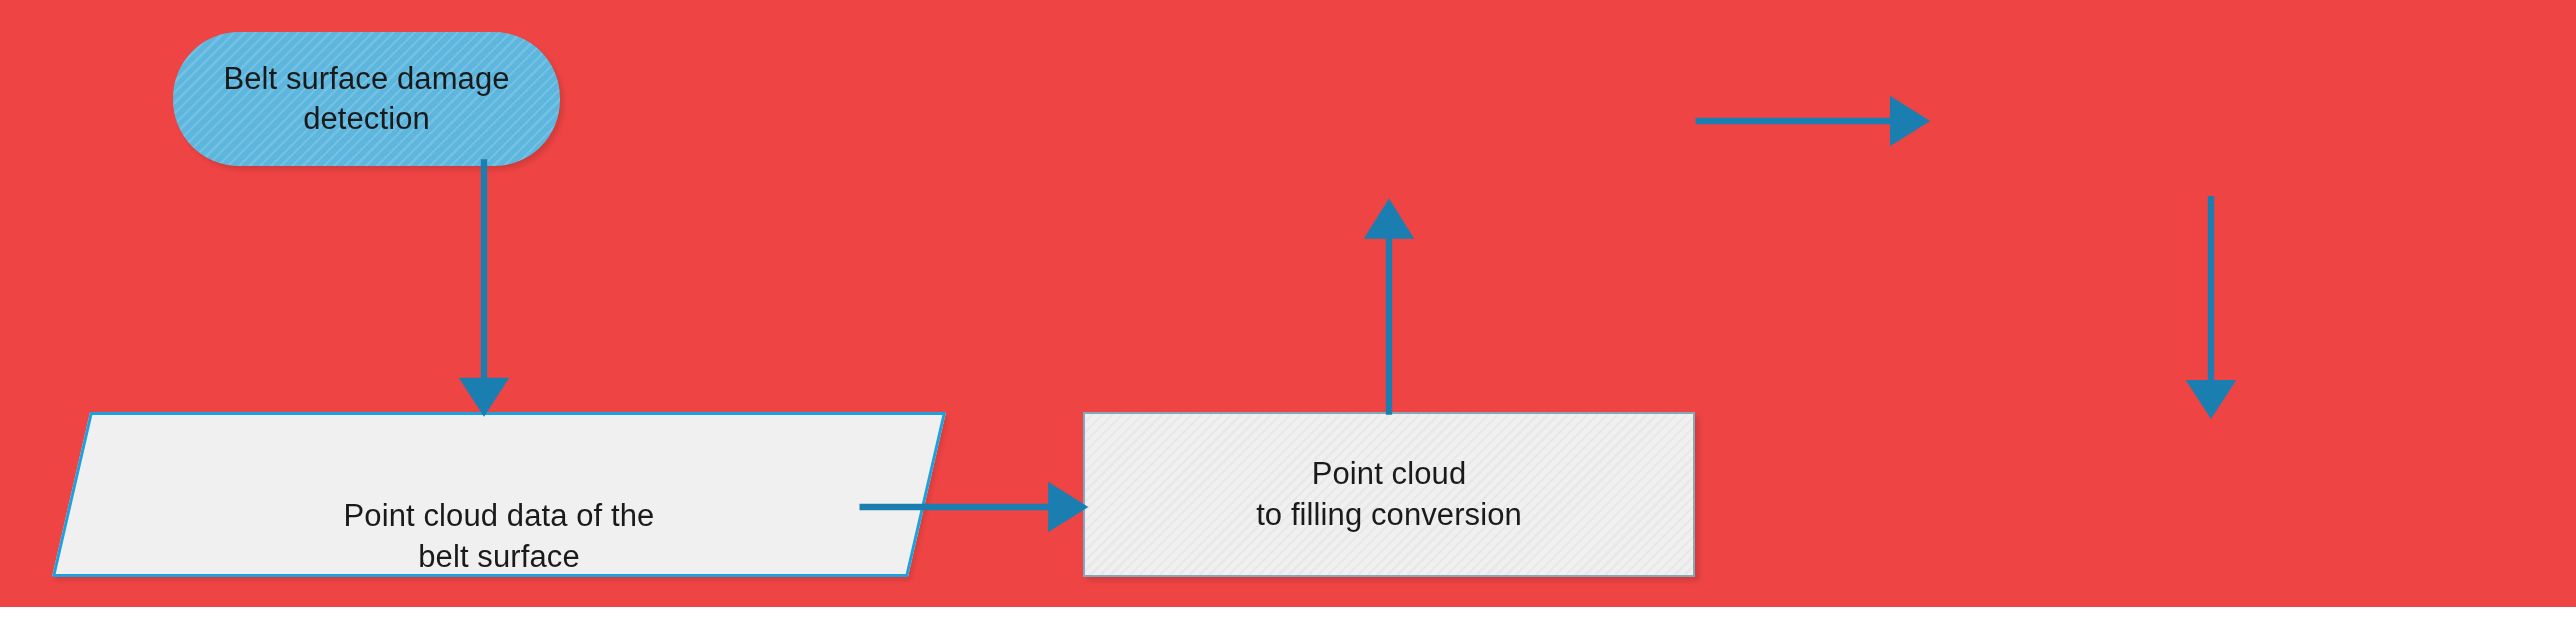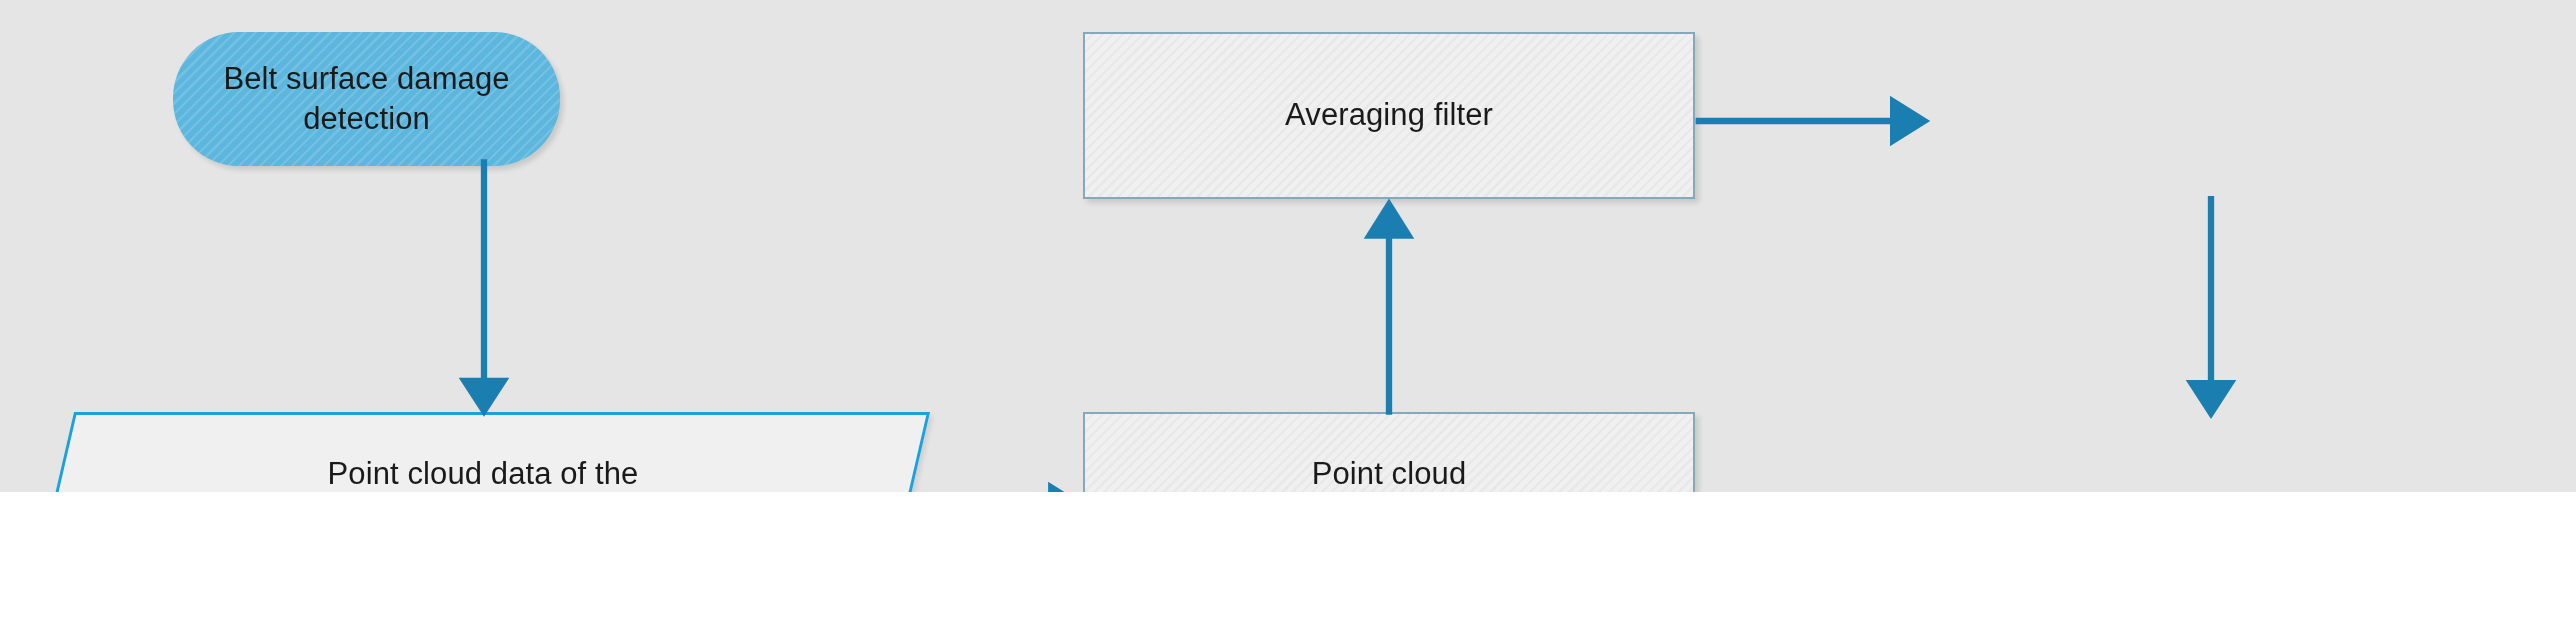--- a/index.html
+++ b/index.html
@@ -6,22 +6,22 @@
     margin: 0;
     padding: 0;
     background: #ffffff;
   }
   body {
     font-family: "Liberation Sans", sans-serif;
   }
   #canvas {
     position: relative;
     width: 2576px;
-    height: 492px;
-    background: #e5e5e5;
+    height: 607px;
+    background: #ef4444;
     overflow: hidden;
   }
 
   
   .node {
     position: absolute;
     box-sizing: border-box;
     display: flex;
     align-items: center;
     justify-content: center;
@@ -91,34 +91,31 @@
 </head>
 <body>
 
 <div id="canvas">
 
   <div class="node pill" style="left:173px; top:32px; width:387px; height:134px;">
     <span class="label">Belt surface damage
 detection</span>
   </div>
 
-  <div class="node data-shape" style="left:55px; top:412px; width:856px; height:165px;">
+  <div class="node data-shape" style="left:71px; top:412px; width:856px; height:165px;align-items:flex-end;">
     <div class="skin"></div>
     <span class="label">Point cloud data of the
 belt surface</span>
   </div>
 
   <div class="node process" style="left:1083px; top:412px; width:612px; height:165px;">
     <span class="label">Point cloud
 to filling conversion</span>
   </div>
 
-  <div class="node process" style="left:1083px; top:32px; width:612px; height:167px;">
-    <span class="label">Averaging filter</span>
-  </div>
 
 
 
   <svg class="conn" style="left:438px; top:159px; width:92px; height:265px;" viewBox="0 0 160 460">
     <line x1="80" y1="0" x2="80" y2="400" stroke="#1a7fb0" stroke-width="11"></line>
     <polygon points="80,448 36,380 124,380" fill="#1a7fb0"></polygon>
   </svg>
 
   <svg class="conn" style="left:842px; top:461px; width:265px; height:92px;" viewBox="0 0 460 160">
     <line x1="30" y1="80" x2="380" y2="80" stroke="#1a7fb0" stroke-width="11"></line>

